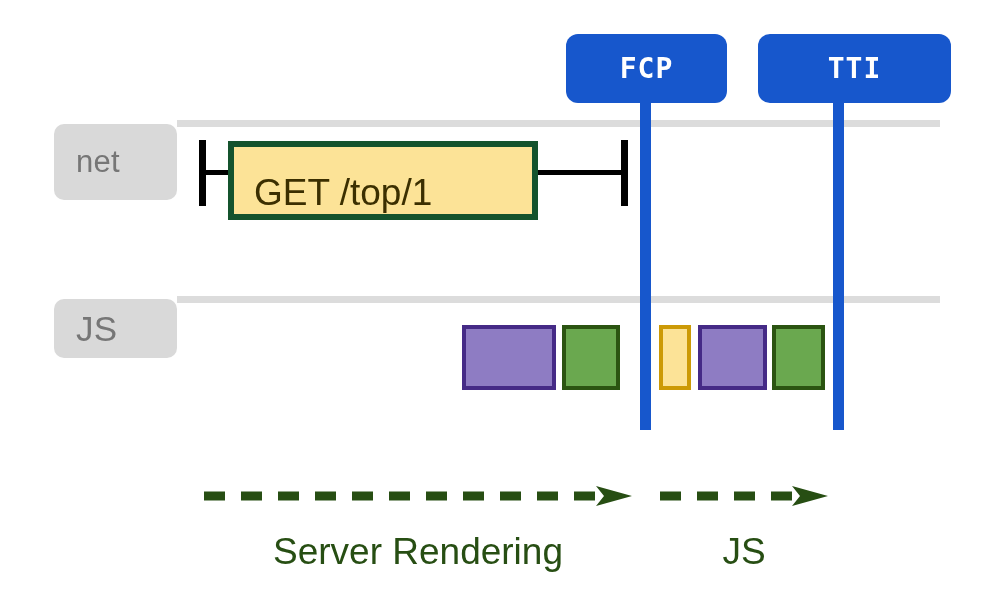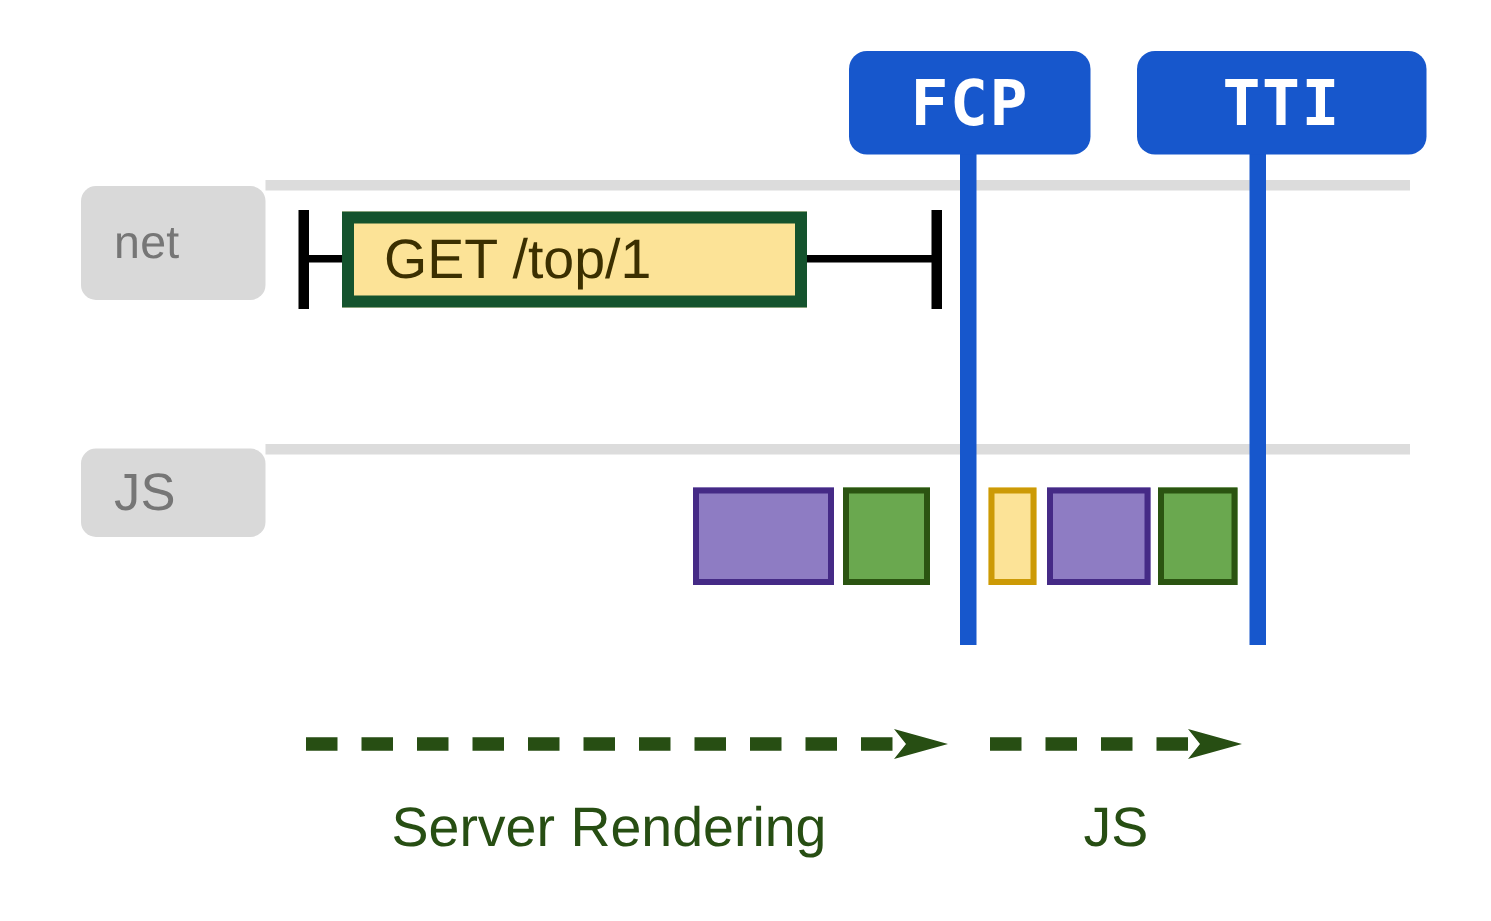--- a/index.html
+++ b/index.html
@@ -60,26 +60,26 @@
     height: 5px;
   }
   #cap-left   { left: 199px; top: 140px; }
   #cap-right  { left: 621px; top: 140px; }
   #stem-left  { left: 203px; top: 170px; width: 28px; }
   #stem-right { left: 536px; top: 170px; width: 88px; }
 
   .req-bar {
     position: absolute;
     left: 228px; top: 141px;
-    width: 310px; height: 64px;
+    width: 310px; height: 79px;
     background: #fce397;
-    border: 8px solid #14532d;
+    border: 6px solid #14532d;
     box-sizing: border-box;
     display: flex;
-    align-items: center;
+    align-items: flex-end;
     padding-left: 20px;
     color: #3b2f00;
     font-size: 37px;
     letter-spacing: 0px;
   }
 
   
   .task {
     position: absolute;
     top: 325px;
@@ -103,21 +103,21 @@
     background: #1757cc;
     border-radius: 12px;
     height: 69px;
     top: 34px;
     color: #ffffff;
     display: flex;
     align-items: center;
     justify-content: center;
     font-family: "DejaVu Sans Mono", "Liberation Mono", monospace;
     font-weight: bold;
-    font-size: 42px;
+    font-size: 28px;
     letter-spacing: 1px;
   }
 
   
   .phase-arrow {
     position: absolute;
     height: 22px;
   }
   .phase-caption {
     position: absolute;
@@ -174,16 +174,16 @@
     </svg>
   </div>
 
   <div class="phase-arrow" style="left:660px;top:485px;width:168px;">
     <svg width="168" height="22" viewBox="0 0 168 22" xmlns="http://www.w3.org/2000/svg">
       <line x1="0" y1="11" x2="136" y2="11" stroke="#274e13" stroke-width="9" stroke-dasharray="21 16"></line>
       <path d="M 132 1 L 168 11 L 132 21 L 140 11 Z" fill="#274e13"></path>
     </svg>
   </div>
 
-  <div class="phase-caption" style="left:192px;top:531px;width:428px;">Server Rendering</div>
+  <div class="phase-caption" style="left:204px;top:531px;width:428px;">Server Rendering</div>
   <div class="phase-caption" style="left:660px;top:531px;width:168px;">JS</div>
 
 </div>
 
 </body></html>

